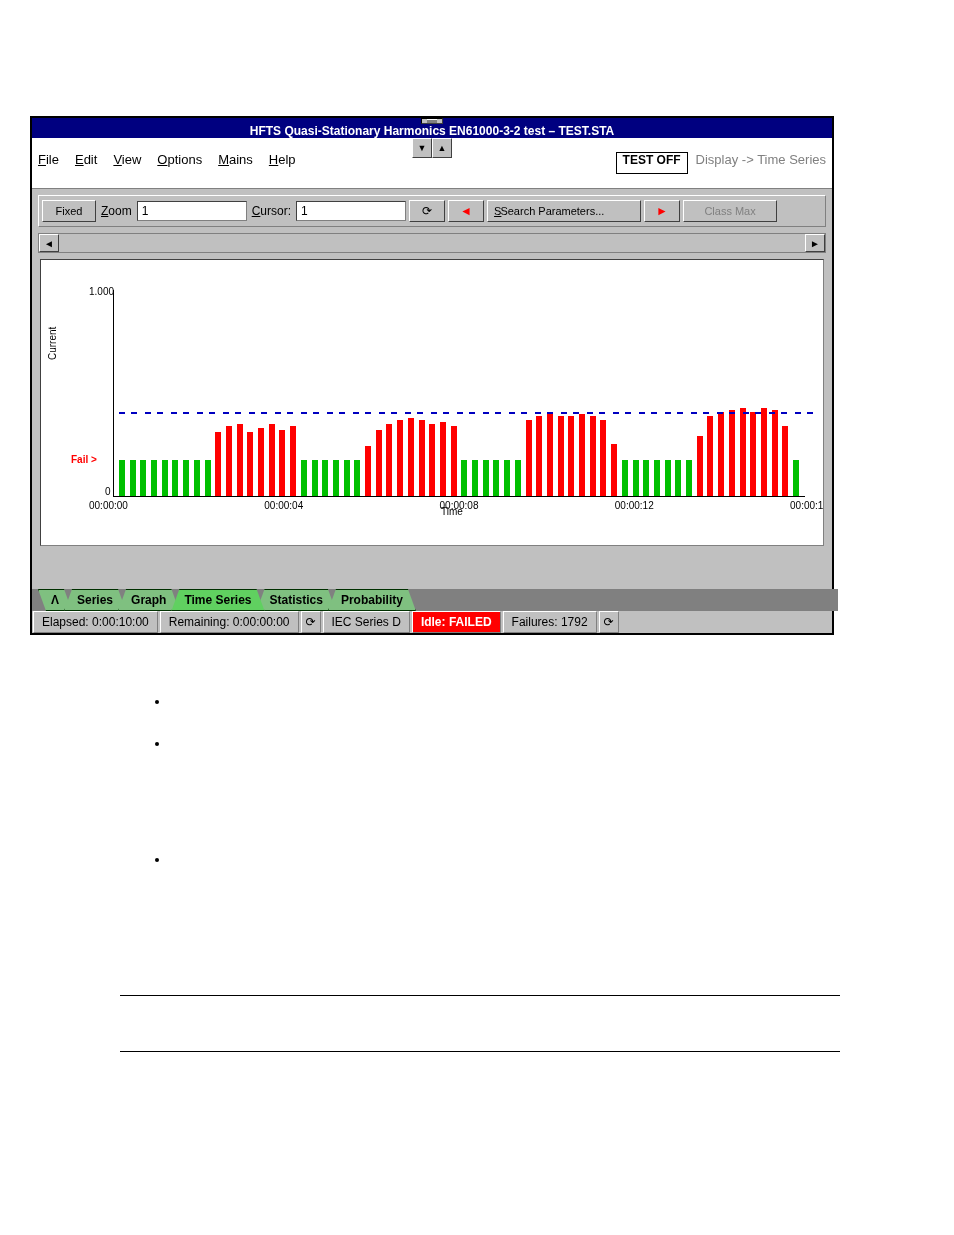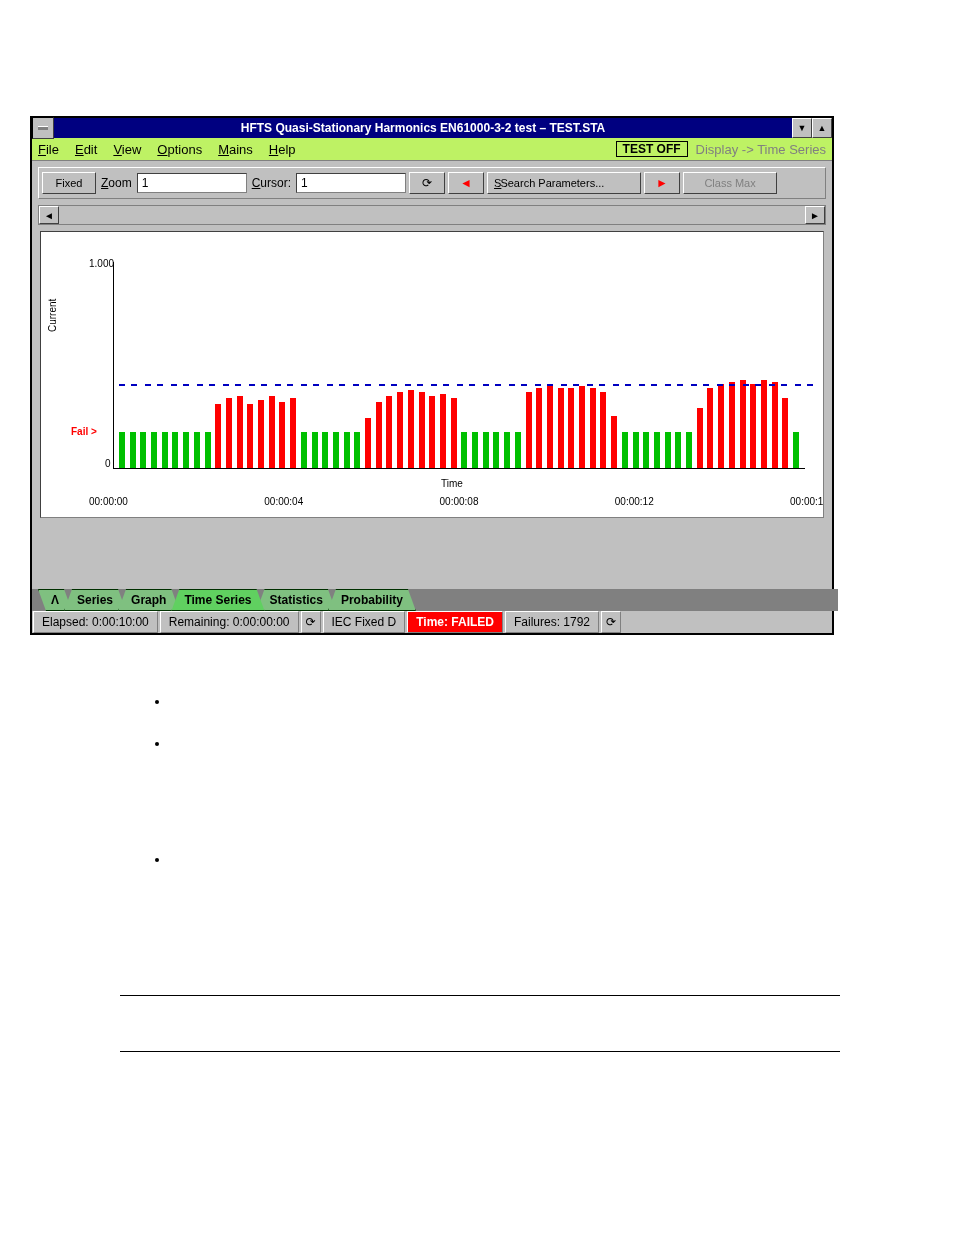--- a/index.html
+++ b/index.html
@@ -3,30 +3,30 @@
 <meta charset="utf-8">
 <style>
   html, body { margin:0; padding:0; background:#fff; font-family: "Times New Roman", serif; font-size:14px; }
   .page { width:954px; height:1235px; position:relative; background:#fff; }
   .window {
     position:absolute; left:30px; top:116px; width:800px; height:515px;
     border:2px solid #000; background:#c0c0c0;
     font-family: "MS Sans Serif", Arial, sans-serif; font-size:12px;
   }
   .titlebar {
-    background:#000080; color:#fff; height:20px; display:flex; align-items:center;
+    background:#000080; color:#fff; height:20px; display:flex; align-items:center;flex-direction:column;
   }
   .sysbox { width:20px; height:20px; background:#c0c0c0; border:1px solid #000; border-right:1px solid #404040; border-bottom:1px solid #404040; display:flex; align-items:center; justify-content:center; }
   .sysbox .dash { width:10px; height:3px; background:#808080; border-top:1px solid #fff; }
   .titletext { flex:1; text-align:center; font-weight:bold; font-size:12px; }
   .winbtns { display:flex; }
   .winbtn { width:18px; height:18px; background:#c0c0c0; border:1px solid #fff; border-right-color:#404040; border-bottom-color:#404040; display:flex; align-items:center; justify-content:center; color:#000; font-size:9px; }
 
   .menubar {
-    background:#bef264; height:22px; display:flex; align-items:center; padding:0 6px; border-bottom:1px solid #808080;
+    background:#ffffff; height:22px; display:flex; padding:14px 6px; border-bottom:1px solid #808080;
   }
   .menuitem { margin-right:16px; font-size:13px; }
   .menuitem u { text-decoration:underline; }
   .mainsbox { margin-left:auto; border:1px solid #000; padding:0 6px; font-weight:bold; font-size:12px; }
   .displabel { margin-left:8px; color:#808080; font-size:13px; }
 
   .toolbar {
     margin:6px; height:26px; background:#c0c0c0; border:1px solid #808080; border-top-color:#fff; border-left-color:#fff;
     display:flex; align-items:center; padding:2px 3px; gap:3px;
   }
@@ -55,21 +55,21 @@
   .ylabel {
     position:absolute; left:6px; top:100px; transform:rotate(-90deg); transform-origin:left top;
     font-size:10px; color:#000;
   }
   .ytick1 { position:absolute; left:48px; top:26px; font-size:10px; }
   .ytick0 { position:absolute; left:64px; top:226px; font-size:10px; }
   .faillabel { position:absolute; left:30px; top:194px; color:#f00; font-size:10px; font-weight:bold; }
   .axisline { position:absolute; background:#000; }
   .xaxis { left:72px; top:236px; width:692px; height:1px; }
   .yaxis { left:72px; top:30px; width:1px; height:206px; }
-  .xticks { position:absolute; left:48px; top:240px; width:740px; display:flex; justify-content:space-between; font-size:10px;margin-top:24px; }
+  .xticks { position:absolute; left:48px; top:240px; width:740px; display:flex; justify-content:space-between; font-size:10px; }
   .xlabel { position:absolute; left:400px; top:246px; font-size:10px; }
   #bars { position:absolute; left:78px; top:36px; width:680px; height:200px; }
   .bar { position:absolute; bottom:0; width:6px; }
   .bar.f { background:#f00; }
   .bar.p { background:#00c000; }
   .threshold .dash { position:absolute; top:116px; width:18px; height:1px; border-top:2px dashed #0000c0; }
   .threshold { position:absolute; left:78px; top:36px; width:680px; height:200px; pointer-events:none; }
 
   .tabs {
     position:absolute; left:0; bottom:22px; width:100%; height:22px; background:#808080;
@@ -273,22 +273,22 @@
       <div class="tab">Graph</div>
       <div class="tab active">Time Series</div>
       <div class="tab">Statistics</div>
       <div class="tab">Probability</div>
     </div>
 
     <div class="statusbar">
       <div class="statuscell">Elapsed: 0:00:10:00</div>
       <div class="statuscell">Remaining: 0:00:00:00</div>
       <div class="statuscell refresh">⟳</div>
-      <div class="statuscell">IEC Fixed D</div>
-      <div class="statuscell idle">Time: FAILED</div>
+      <div class="statuscell">IEC Series D</div>
+      <div class="statuscell idle">Idle: FAILED</div>
       <div class="statuscell">Failures: 1792</div>
       <div class="statuscell refresh">⟳</div>
     </div>
   </div>
 
   <ul class="bullets">
     <li></li>
     <li class="tall"></li>
     <li></li>
   </ul>

